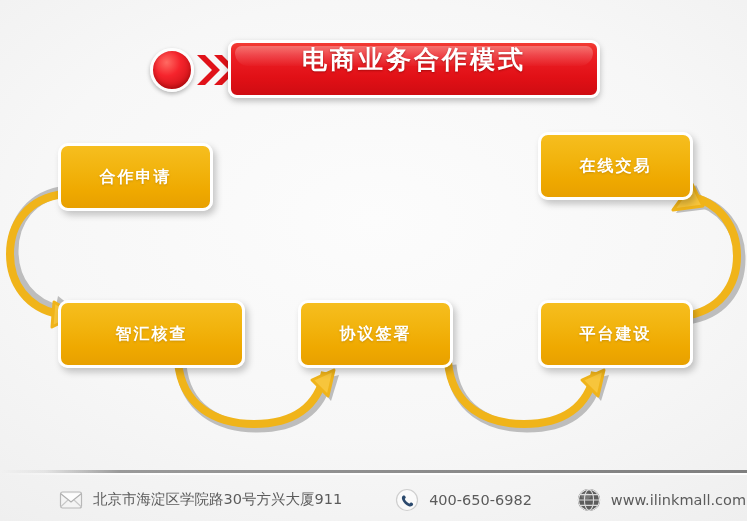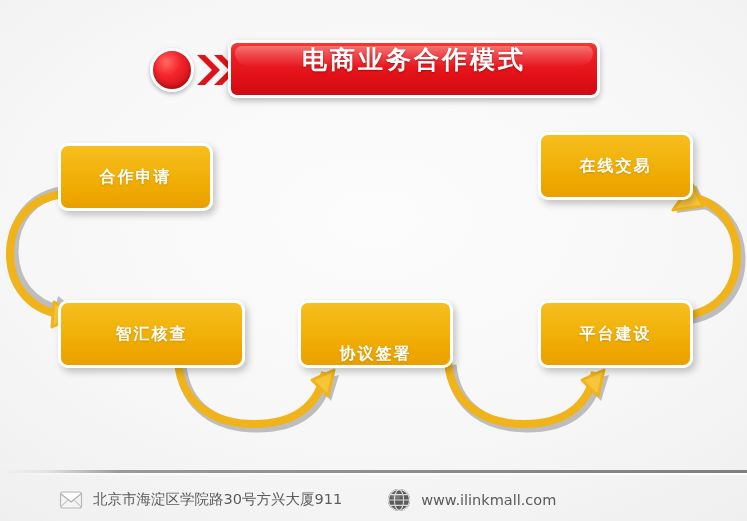--- a/index.html
+++ b/index.html
@@ -70,21 +70,21 @@
     z-index: 5;
   }
   .node-label {
     color: #ffffff;
     font-size: 16px; font-weight: bold;
     letter-spacing: 2px;
     text-shadow: 0 1px 2px rgba(160,110,0,0.45);
   }
   #node-apply    { left: 58px;  top: 143px; width: 155px; height: 68px; }
   #node-verify   { left: 58px;  top: 300px; width: 187px; height: 68px; }
-  #node-sign     { left: 298px; top: 300px; width: 155px; height: 68px; align-items: flex-end; }
+  #node-sign     { left: 298px; top: 300px; width: 155px; height: 68px; }
   #node-platform { left: 538px; top: 300px; width: 155px; height: 68px; }
   #node-trade    { left: 538px; top: 132px; width: 155px; height: 68px; }
 
   
   .arrow-svg { position: absolute; z-index: 3; overflow: visible; }
   #arrow-left   { left: 2px;   top: 188px; width: 80px;  height: 135px; }
   #arrow-bottom1{ left: 168px; top: 358px; width: 170px; height: 78px; }
   #arrow-bottom2{ left: 438px; top: 358px; width: 170px; height: 78px; }
   #arrow-right  { left: 665px; top: 188px; width: 80px;  height: 135px; }
 
@@ -185,20 +185,27 @@
 
   <div class="f-item" id="f-address">
     <svg class="f-icon" viewBox="0 0 26 26">
       <rect x="2.5" y="5" width="21" height="16" rx="2" fill="#f4f4f4" stroke="#b8b8b8" stroke-width="1.2"></rect>
       <path d="M2.5 6.5 L13 15 L23.5 6.5" fill="#fdfdfd" stroke="#b0b0b0" stroke-width="1.2"></path>
       <path d="M2.5 20 L10 13 M23.5 20 L16 13" fill="none" stroke="#c8c8c8" stroke-width="1.1"></path>
     </svg>
     <span class="f-text">北京市海淀区学院路30号方兴大厦911</span>
   </div>
 
+  <div class="f-item" id="f-phone">
+    <svg class="f-icon" viewBox="0 0 26 26">
+      <circle cx="13" cy="13" r="10.5" fill="#fafafa" stroke="#cfcfcf" stroke-width="1.2"></circle>
+      <path d="M9.2 8.6 c1.2-.6 2 .3 2.5 1.3 .4 .9 -.5 1.4 -.8 1.9 -.3 .6 1 2.3 1.8 3 .8 .7 2.3 1.9 2.9 1.6 .6-.3 1.1-1.2 2-.8 1 .5 2 1.3 1.4 2.5 -.6 1.2 -2.4 1.9 -4.2 1.2 -2.6-1 -5.6-4 -6.6-6.6 -.7-1.8 -.2-3.5 1-4.1 z" fill="#2c4a6e"></path>
+    </svg>
+    <span class="f-text">400-650-6982</span>
+  </div>
 
   <div class="f-item" id="f-web">
     <svg class="f-icon" viewBox="0 0 26 26">
       <circle cx="13" cy="13" r="10.5" fill="#5c5c5c" stroke="#3a3a3a" stroke-width="1.2"></circle>
       <ellipse cx="13" cy="13" rx="4.6" ry="10.2" fill="none" stroke="#d8d8d8" stroke-width="1.1"></ellipse>
       <path d="M2.8 13 H23.2 M4.3 7.6 H21.7 M4.3 18.4 H21.7" fill="none" stroke="#d8d8d8" stroke-width="1.1"></path>
       <circle cx="13" cy="13" r="10.5" fill="none" stroke="#e6e6e6" stroke-width="1.1"></circle>
       <ellipse cx="10" cy="9" rx="5" ry="3.2" fill="rgba(255,255,255,0.16)"></ellipse>
     </svg>
     <span class="f-text">www.ilinkmall.com</span>

